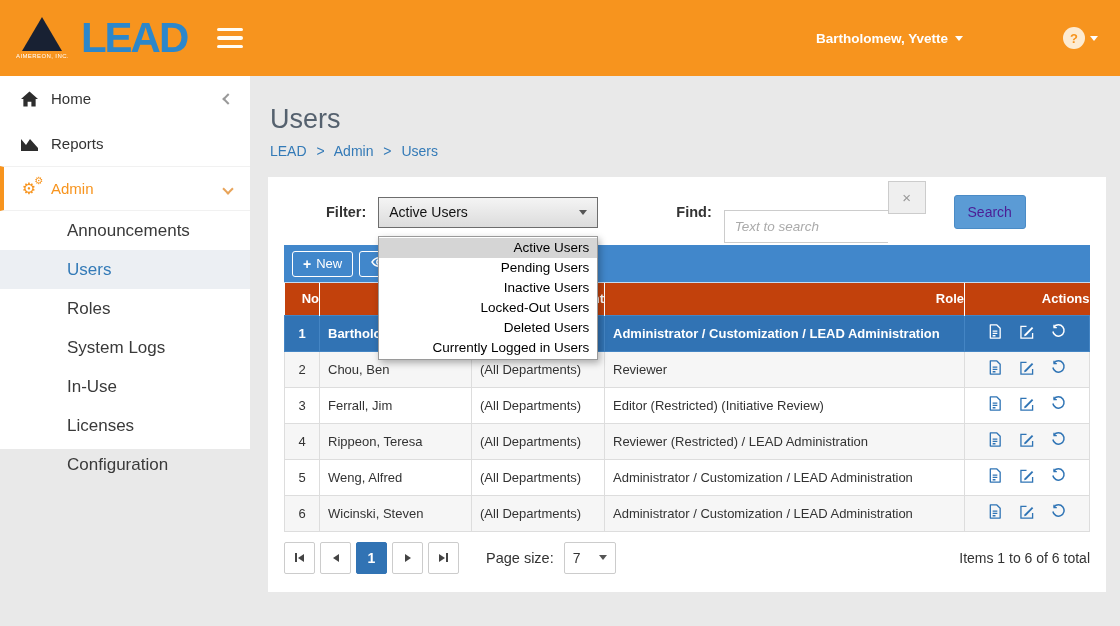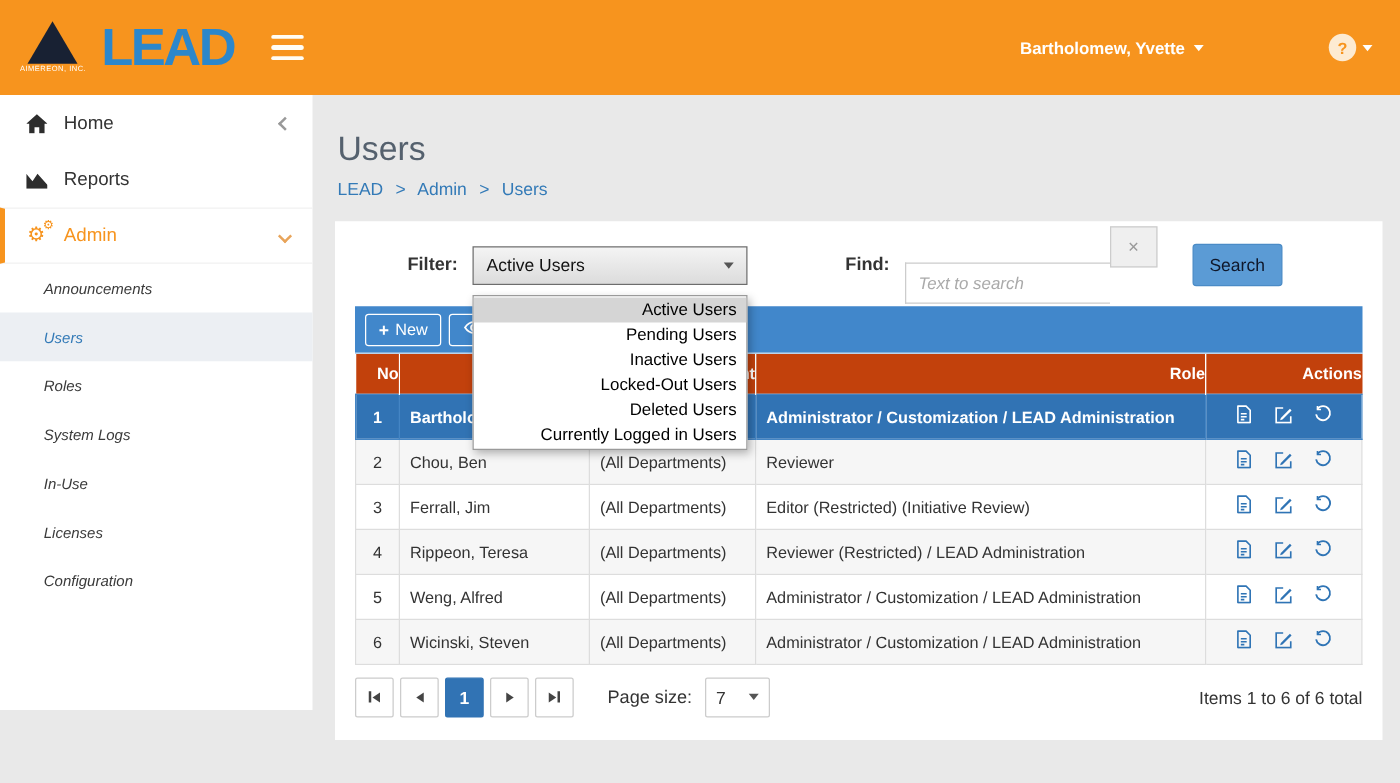--- a/index.html
+++ b/index.html
@@ -20,34 +20,34 @@
   .hamburger span { display:block; width:26px; height:3.5px; background:#FFFDF6; border-radius:2px; }
   .topbar-right { display:flex; align-items:center; }
   .user-menu { display:flex; align-items:center; gap:7px; cursor:pointer; }
   .user-name { color:#fff; font-weight:700; font-size:13.5px; }
   .caret-down { width:0; height:0; border-left:4px solid transparent; border-right:4px solid transparent; border-top:5px solid #fff; }
   .help { margin-left:100px; display:flex; align-items:center; gap:5px; cursor:pointer; }
   .help-circle { width:22px; height:22px; border-radius:50%; background:#FDEBD2; color:#F7941E;
                  font-weight:700; font-size:13px; display:flex; align-items:center; justify-content:center; }
 
   
-  .sidebar { position:absolute; top:76px; left:0; width:250px; height:492px; background:#fff; z-index:10; }
+  .sidebar { position:absolute; top:76px; left:0; width:250px; height:373px; background:#fff; z-index:10; }
   .nav-item { display:flex; align-items:center; height:45px; padding:0 18px; font-size:15px; color:#333; cursor:pointer; }
   .nav-icon { width:22px; margin-right:11px; display:flex; align-items:center; justify-content:center; color:#2d2d2d; }
   .nav-label { flex:1; }
   .chev { width:8px; height:8px; border-right:2px solid #999; border-bottom:2px solid #999; display:inline-block; }
   .chev-left { transform: rotate(135deg); }
   .chev-down { transform: rotate(45deg); }
   .nav-item.admin { color:#F7941E; border-left:4px solid #F7941E; padding-left:14px;
                     border-top:1px solid #f1f1f1; border-bottom:1px solid #f1f1f1; }
   .nav-item.admin .nav-icon { color:#F7941E; }
   .nav-item.admin .chev { border-color:#E8A45A; }
   .gear-wrap { position:relative; font-size:16px; line-height:1; }
   .gear-sm { position:absolute; top:-5px; right:-7px; font-size:10px; }
-  .subnav-item { display:flex; align-items:center; height:39px; padding-left:35px; font-size:12px; color:#3a3a3a; cursor:pointer;font-style:italic; }
+  .subnav-item { display:flex; align-items:center; height:39px; padding-left:67px; font-size:17px; color:#3a3a3a; cursor:pointer; }
   .subnav-item.active { background:#ECEFF3; color:#337AB7; }
 
   
   .main { position:absolute; top:76px; left:250px; width:870px; height:550px; background:#E9E9E9; }
   .page-title { margin:28px 0 8px 20px; font-size:27px; font-weight:400; color:#55616E; }
   .breadcrumb { margin:0 0 18px 20px; font-size:14px; color:#337AB7; }
   .breadcrumb a { color:#337AB7; text-decoration:none; cursor:pointer; }
   .bc-sep { margin:0 6px; color:#337AB7; }
 
   .card { margin:0 14px 0 18px; background:#fff; padding:18px 16px; }
@@ -62,21 +62,21 @@
   .sel-caret { width:0; height:0; border-left:4px solid transparent; border-right:4px solid transparent; border-top:5px solid #555; }
   .dropdown { position:absolute; top:39px; left:0; width:220px; background:#fff; border:1px solid #9a9a9a;
               box-shadow:2px 3px 7px rgba(0,0,0,.3); padding:1px 0; }
   .dd-option { height:20px; line-height:20px; padding:0 8px; font-size:13.5px; color:#000; cursor:default; white-space:nowrap; }
   .dd-option.selected { background:#D5D5D5; }
   .find-label { margin-left:78px; font-weight:700; color:#333; font-size:14.5px;text-align:center; }
   .search-group { display:flex; margin-left:12px; align-items:stretch; }
   .search-input { width:164px; height:33px; border:1px solid #ccc; border-right:none; padding:0 10px; font-size:13.5px; color:#333; outline:none;margin-top:29px; }
   .search-input::placeholder { color:#aaa; font-style:italic; }
   .clear-btn { width:38px; height:33px; border:1px solid #ccc; background:#EFEFEF; color:#999; font-size:15px; }
-  .search-btn { margin-left:28px; width:72px; height:34px; background:#5B9BD5; color:#0f172a;
+  .search-btn { margin-left:28px; width:72px; height:34px; background:#5B9BD5; color:#4c1d95;
                 border:1px solid #4A8BC6; border-radius:3px; font-size:14px; }
 
   
   .grid-toolbar { height:38px; background:#4187CB; display:flex; align-items:center; padding:0 8px; gap:6px;
                   border-bottom:1px solid rgba(255,255,255,.7); }
   .btn-new { display:flex; align-items:center; gap:5px; background:transparent; border:1px solid #fff;
              color:#fff; height:26px; padding:0 10px; border-radius:3px; font-size:13px; }
   .btn-new .plus { font-weight:700; font-size:14px; line-height:1; }
   .btn-tool { width:40px; height:26px; border:1px solid #fff; background:transparent; border-radius:3px;
               display:flex; align-items:center; justify-content:center; color:#fff; }

